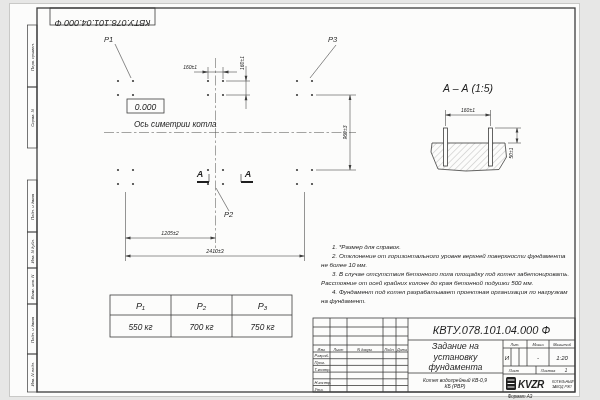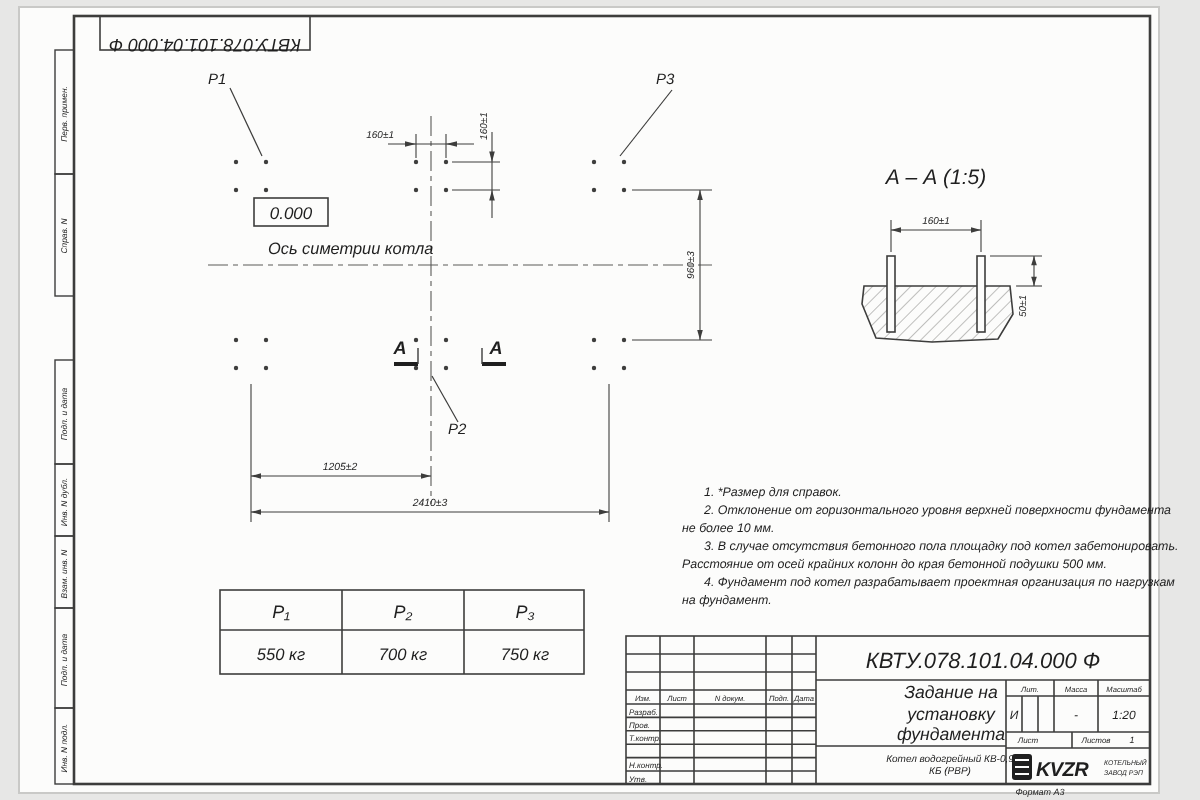--- a/index.html
+++ b/index.html
@@ -2,21 +2,21 @@
 <html><head>
 <meta charset="utf-8">
 <style>
   html,body{margin:0;padding:0;}
   body{width:600px;height:400px;background:#e7e7e6;position:relative;overflow:hidden;
        font-family:"Liberation Sans",sans-serif;color:#1f1f1f;}
   #paper{position:absolute;left:9px;top:3px;width:571px;height:394px;background:#fcfcfb;
          border:1px solid #c9c9c7;box-sizing:border-box;}
   svg{position:absolute;left:0;top:0;}
   svg text{fill:#1f1f1f;font-family:"Liberation Sans",sans-serif;font-style:italic;}
-  .ovl{position:absolute;z-index:3;padding-left:20px;}
+  .ovl{position:absolute;z-index:3;}
   .notes{left:321px;top:243px;width:252px;font-size:6.2px;font-style:italic;line-height:1.45;}
   .notes p{margin:0;text-indent:11px;}
   .tb-title{left:409px;top:341px;width:93px;height:32px;display:flex;align-items:center;justify-content:center;
             text-align:center;font-size:8.8px;font-style:italic;line-height:1.18;}
   .tb-product{left:420px;top:375px;width:70px;height:16px;display:flex;align-items:center;justify-content:center;
               text-align:center;font-size:5px;font-style:italic;line-height:1.25;}
 </style>
 </head>
 <body>
 

